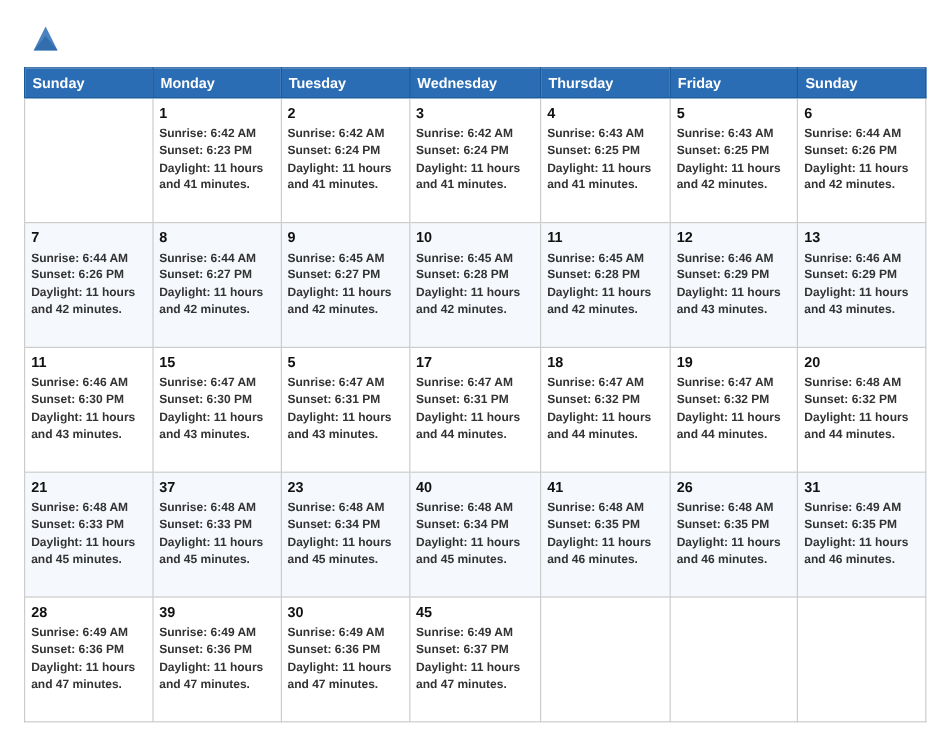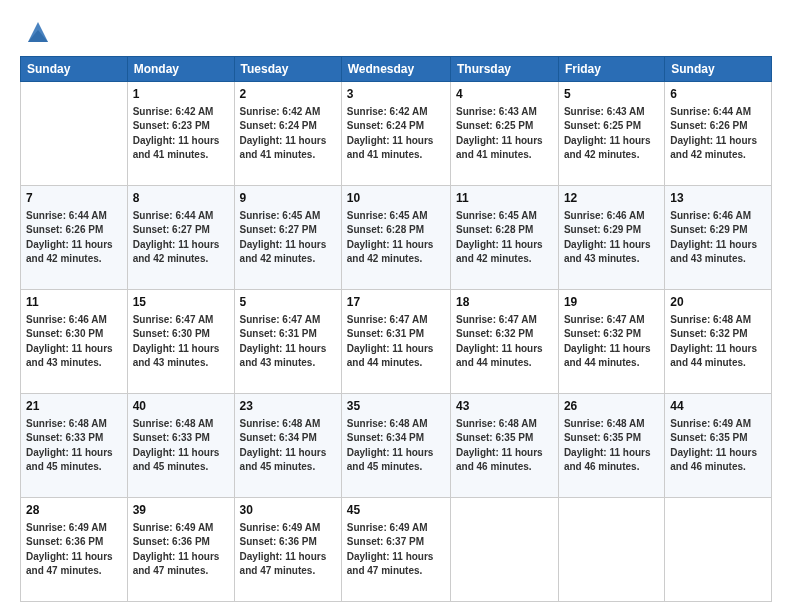--- a/index.html
+++ b/index.html
@@ -287,56 +287,56 @@
         </tr>
         <tr>
           <td>
             <span class="day-num">21</span>
             <div class="day-info" style="white-space: pre-line;">Sunrise: 6:48 AM
 Sunset: 6:33 PM
 Daylight: 11 hours
 and 45 minutes.</div>
           </td>
           <td>
+            <span class="day-num">37</span>
+            <div class="day-info" style="white-space: pre-line;">Sunrise: 6:48 AM
+Sunset: 6:33 PM
+Daylight: 11 hours
+and 45 minutes.</div>
+          </td>
+          <td>
+            <span class="day-num">23</span>
+            <div class="day-info" style="white-space: pre-line;">Sunrise: 6:48 AM
+Sunset: 6:34 PM
+Daylight: 11 hours
+and 45 minutes.</div>
+          </td>
+          <td>
             <span class="day-num">40</span>
             <div class="day-info" style="white-space: pre-line;">Sunrise: 6:48 AM
-Sunset: 6:33 PM
+Sunset: 6:34 PM
 Daylight: 11 hours
 and 45 minutes.</div>
           </td>
           <td>
-            <span class="day-num">23</span>
-            <div class="day-info" style="white-space: pre-line;">Sunrise: 6:48 AM
-Sunset: 6:34 PM
-Daylight: 11 hours
-and 45 minutes.</div>
-          </td>
-          <td>
-            <span class="day-num">35</span>
-            <div class="day-info" style="white-space: pre-line;">Sunrise: 6:48 AM
-Sunset: 6:34 PM
-Daylight: 11 hours
-and 45 minutes.</div>
-          </td>
-          <td>
-            <span class="day-num">43</span>
+            <span class="day-num">41</span>
             <div class="day-info" style="white-space: pre-line;">Sunrise: 6:48 AM
 Sunset: 6:35 PM
 Daylight: 11 hours
 and 46 minutes.</div>
           </td>
           <td>
             <span class="day-num">26</span>
             <div class="day-info" style="white-space: pre-line;">Sunrise: 6:48 AM
 Sunset: 6:35 PM
 Daylight: 11 hours
 and 46 minutes.</div>
           </td>
           <td>
-            <span class="day-num">44</span>
+            <span class="day-num">31</span>
             <div class="day-info" style="white-space: pre-line;">Sunrise: 6:49 AM
 Sunset: 6:35 PM
 Daylight: 11 hours
 and 46 minutes.</div>
           </td>
         </tr>
         <tr>
           <td>
             <span class="day-num">28</span>
             <div class="day-info" style="white-space: pre-line;">Sunrise: 6:49 AM

